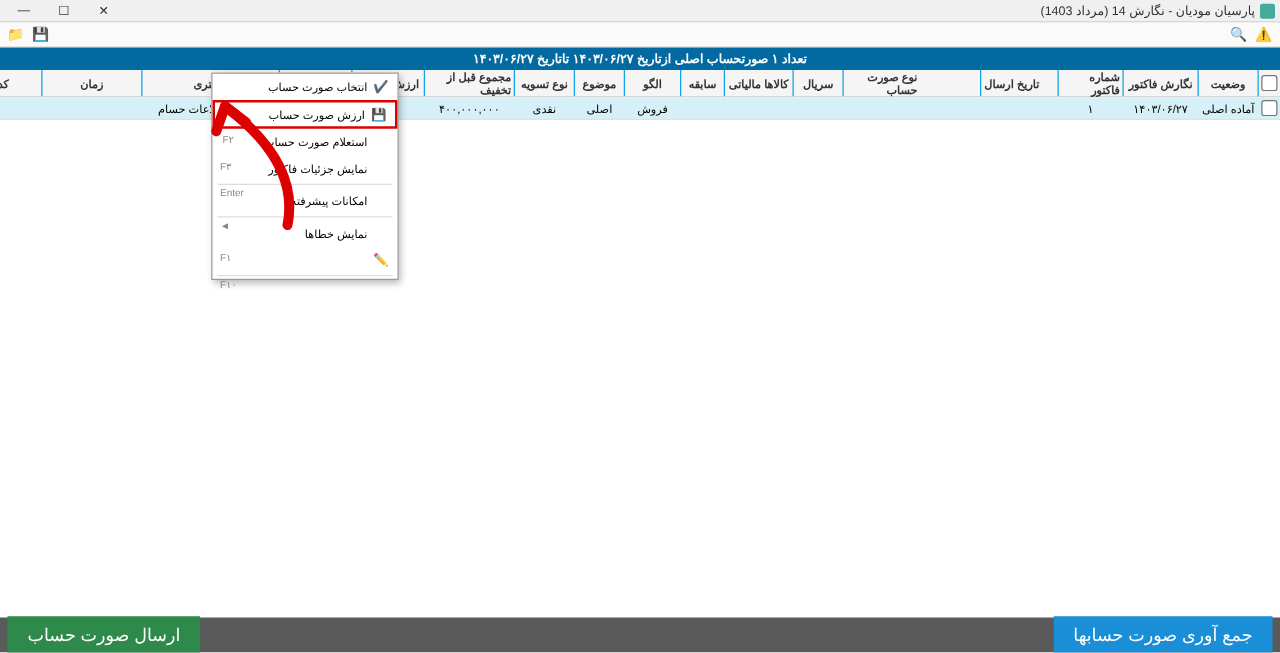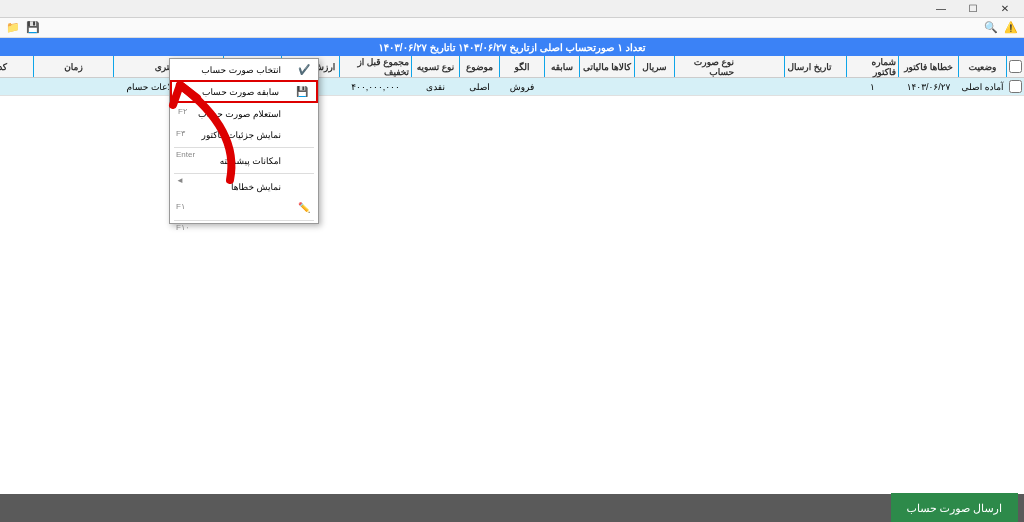--- a/index.html
+++ b/index.html
@@ -8,21 +8,21 @@
 .titlebar { height: 18px; background: #f0f0f0; border-bottom: 1px solid #d0d0d0; display: flex; align-items: center; justify-content: space-between; padding: 0 4px; font-size: 10px; color: #333; }
 .titlebar-left { display: flex; align-items: center; gap: 4px; }
 .titlebar-icon { width: 12px; height: 12px; background: #4a9; border-radius: 2px; }
 .win-controls { display: flex; gap: 2px; direction: ltr; }
 .win-btn { width: 30px; height: 16px; display: flex; align-items: center; justify-content: center; font-size: 10px; cursor: pointer; }
 
 .toolbar { height: 20px; background: #fafafa; border-bottom: 1px solid #ddd; display: flex; align-items: center; justify-content: space-between; padding: 0 4px; }
 .toolbar-group { display: flex; gap: 2px; }
 .tool-btn { width: 18px; height: 18px; display: flex; align-items: center; justify-content: center; cursor: pointer; font-size: 11px; }
 
-.header-bar { height: 18px; background: #3b82f6; color: #fff; display: flex; align-items: center; justify-content: center; font-size: 10px; font-weight: bold; }
+.header-bar { height: 18px; background: #0369a1; color: #fff; display: flex; align-items: center; justify-content: center; font-size: 10px; font-weight: bold; }
 
 .grid-header { height: 22px; background: #f5f5f5; border-bottom: 1px solid #ccc; display: flex; direction: rtl; }
 .grid-header .col { border-left: 1px solid #0ea5e9; display: flex; align-items: center; justify-content: center; font-size: 9px; color: #333; font-weight: bold; padding: 0 2px; }
 
 .grid-row { height: 18px; background: #d6f0f7; border-bottom: 1px solid #e0e0e0; display: flex; direction: rtl; font-size: 9px; }
 .grid-row .col { border-left: 1px solid transparent; display: flex; align-items: center; justify-content: center; padding: 0 2px; overflow: hidden; white-space: nowrap; }
 
 .col-check { width: 18px; flex: none; }
 .col-status { width: 48px; flex: none; }
 .col-invdate { width: 60px; flex: none; }
@@ -41,35 +41,39 @@
 .col-customer { width: 110px; flex: none; }
 .col-time { width: 80px; flex: none; }
 .col-track { width: 93px; flex: none; }
 
 .grid-body { height: 420px; background: #fff; }
 
 .context-menu { position: absolute; top: 58px; left: 169px; width: 150px; background: #fff; border: 1px solid #999; box-shadow: 2px 2px 6px rgba(0,0,0,.3); direction: rtl; z-index: 100; }
 .menu-item { height: 21px; display: flex; align-items: center; justify-content: space-between; padding: 0 6px; font-size: 9px; cursor: pointer; position: relative; }
 .menu-item.highlighted { background: #fff; border: 2px solid #d00; height: 23px; }
 .menu-icon { width: 14px; height: 14px; display: flex; align-items: center; justify-content: center; font-size: 10px; }
-.menu-label { flex: 1; padding-right: 17px; }
+.menu-label { flex: 1; padding-right: 4px; }
 .menu-shortcut { color: #888; font-size: 8px; direction: ltr; margin-top: 40px; }
 .menu-sep { height: 1px; background: #ddd; margin: 2px 4px; }
 
 .bottom-bar { position: absolute; bottom: 0; left: 0; right: 0; height: 28px; background: #5a5a5a; display: flex; align-items: center; justify-content: space-between; padding: 0 6px; direction: rtl; }
-.bottom-btn { height: 22px; padding: 15px 16px; display: flex; align-items: center; justify-content: center; font-size: 11px; color: #fff; cursor: pointer; border: none; font-family: Liberation Serif, serif; }
+.bottom-btn { height: 22px; padding: 15px 16px; display: flex; align-items: center; justify-content: center; font-size: 14px; color: #fff; cursor: pointer; border: none; }
 .btn-collect { background: #1a8fd8; }
 .btn-send { background: #2d8a4a; }
 
 .red-arrow { position: absolute; top: 70px; left: 135px; width: 120px; height: 120px; pointer-events: none; z-index: 200; }
 </style>
 </head>
 <body>
 
 <div class="titlebar">
+  <div class="titlebar-left">
+    <div class="titlebar-icon"></div>
+    <span>پارسیان مودیان - نگارش 14 (مرداد 1403)</span>
+  </div>
   <div class="win-controls">
     <div class="win-btn">—</div>
     <div class="win-btn">☐</div>
     <div class="win-btn close">✕</div>
   </div>
 </div>
 
 <div class="toolbar">
   <div class="toolbar-group">
     <div class="tool-btn">⚠️</div>
@@ -83,21 +87,21 @@
 
 <div class="header-bar">
   <span>تعداد ۱ صورتحساب اصلی ازتاریخ ۱۴۰۳/۰۶/۲۷ تاتاریخ ۱۴۰۳/۰۶/۲۷</span>
 </div>
 
 <div class="grid-header">
   <div class="col col-check">
       <input type="checkbox" style="">
     </div>
   <div class="col col-status">وضعیت</div>
-  <div class="col col-invdate">خطاها فاکتور</div>
+  <div class="col col-invdate">نگارش فاکتور</div>
   <div class="col col-invno">شماره فاکتور</div>
   <div class="col col-senddate">تاریخ ارسال</div>
   <div class="col col-type">نوع صورت حساب</div>
   <div class="col col-serial">سریال</div>
   <div class="col col-taxno">کالاها مالیاتی</div>
   <div class="col col-prev">سابقه</div>
   <div class="col col-pattern">الگو</div>
   <div class="col col-subject">موضوع</div>
   <div class="col col-settle">نوع تسویه</div>
   <div class="col col-before">مجموع قبل از تخفیف</div>
@@ -134,21 +138,21 @@
 </div>
 
 <div class="context-menu">
   <div class="menu-item">
     <span class="menu-icon">✔️</span>
     <span class="menu-label">انتخاب صورت حساب</span>
     <span class="menu-shortcut">Space</span>
   </div>
   <div class="menu-item highlighted">
     <span class="menu-icon">💾</span>
-    <span class="menu-label">سابقه صورت حساب</span>
+    <span class="menu-label">ارزش صورت حساب</span>
     <span class="menu-shortcut">F۲</span>
   </div>
   <div class="menu-item">
     <span class="menu-icon"></span>
     <span class="menu-label">استعلام صورت حساب</span>
     <span class="menu-shortcut">F۳</span>
   </div>
   <div class="menu-item">
     <span class="menu-icon"></span>
     <span class="menu-label">نمایش جزئیات فاکتور</span>
@@ -172,14 +176,15 @@
   </div>
   <div class="menu-sep"></div>
 </div>
 
 <svg class="red-arrow" viewBox="0 0 120 120">
   <path d="M 95 110 Q 105 60 45 15" stroke="#d00" stroke-width="8" fill="none" stroke-linecap="round"></path>
   <path d="M 45 15 L 38 35 M 45 15 L 62 28" stroke="#d00" stroke-width="8" fill="none" stroke-linecap="round"></path>
 </svg>
 
 <div class="bottom-bar">
+  <button class="bottom-btn btn-collect">جمع آوری صورت حسابها</button>
   <button class="bottom-btn btn-send">ارسال صورت حساب</button>
 </div>
 
 </body></html>

